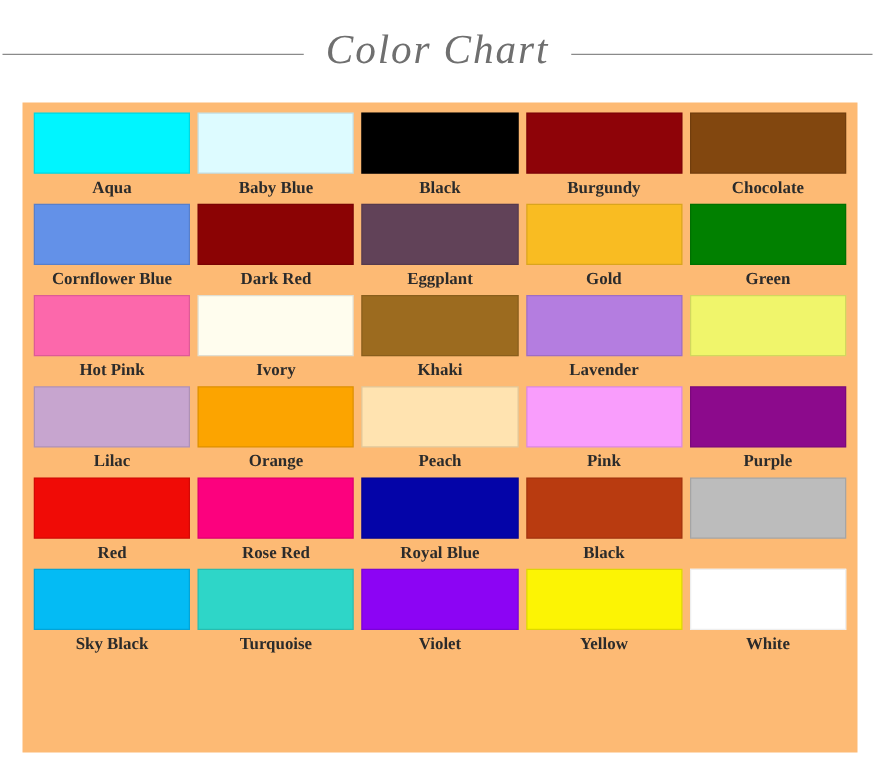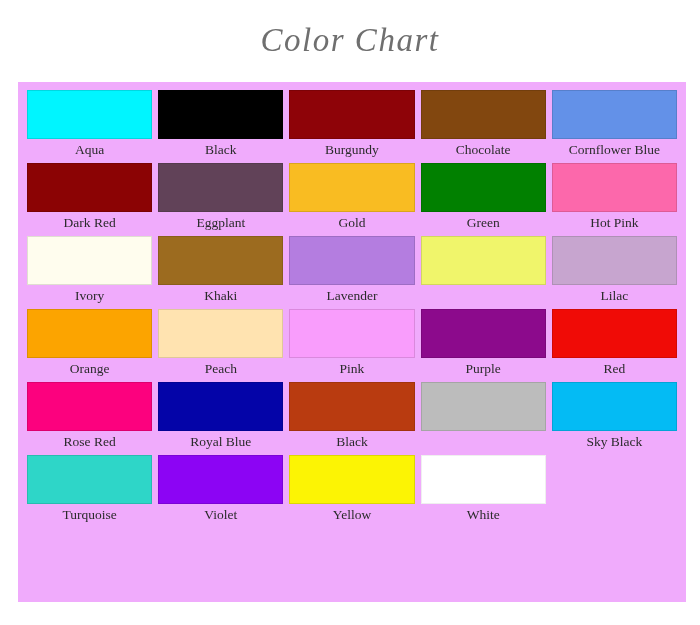--- a/index.html
+++ b/index.html
@@ -17,21 +17,20 @@
   }
 
   
   .title-bar {
     height: 70px;
     display: flex;
     align-items: center;
     justify-content: center;
     padding: 0 2px;
     margin-top: 8px;
-    flex-direction: column;
   }
   .rule {
     flex: 1 1 auto;
     height: 1px;
     background: #8a8a8a;
   }
   .chart-title {
     flex: 0 0 auto;
     padding: 0 18px;
     font-family: "Liberation Serif", "DejaVu Serif", serif;
@@ -40,23 +39,24 @@
     letter-spacing: 1.5px;
     color: #6f6f6f;
     white-space: nowrap;
     line-height: 1;
     transform: translateY(-3px);
   }
 
   
   .panel {
     margin: 4px 14px 0 18px;
-    background: #f0abfc;
+    background: #fdba74;
     padding: 8px 6px 10px 6px;
     height: 520px;
+    font-weight: bold;
   }
 
   .grid {
     display: flex;
     flex-wrap: wrap;
     align-content: flex-start;
   }
 
   .cell {
     width: 20%;
@@ -89,20 +89,24 @@
   <div class="rule"></div>
 </div>
 
 <div class="panel">
   <div class="grid">
       <div class="cell">
         <div class="swatch" style="background: rgb(0, 245, 255);"></div>
         <div class="swatch-label">Aqua</div>
       </div>
       <div class="cell">
+        <div class="swatch" style="background: rgb(221, 251, 255);"></div>
+        <div class="swatch-label">Baby Blue</div>
+      </div>
+      <div class="cell">
         <div class="swatch" style="background: rgb(0, 0, 0);"></div>
         <div class="swatch-label">Black</div>
       </div>
       <div class="cell">
         <div class="swatch" style="background: rgb(142, 3, 8);"></div>
         <div class="swatch-label">Burgundy</div>
       </div>
       <div class="cell">
         <div class="swatch" style="background: rgb(130, 71, 15);"></div>
         <div class="swatch-label">Chocolate</div>

